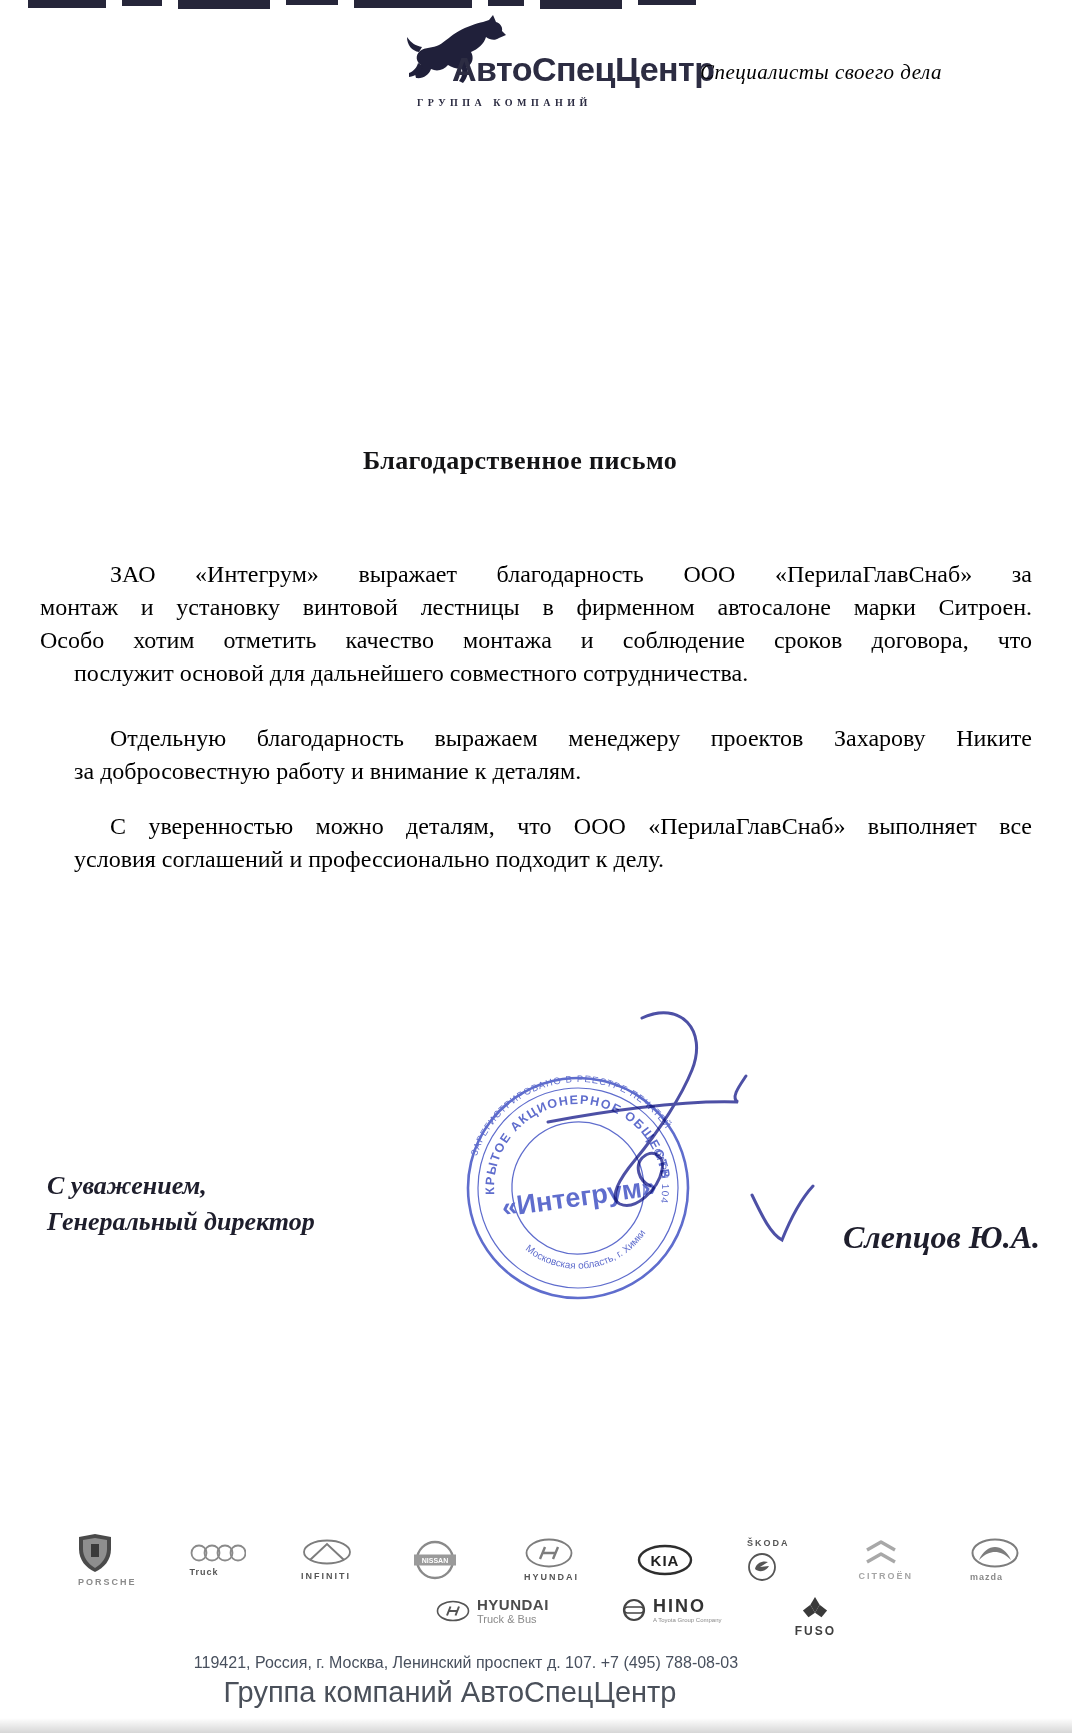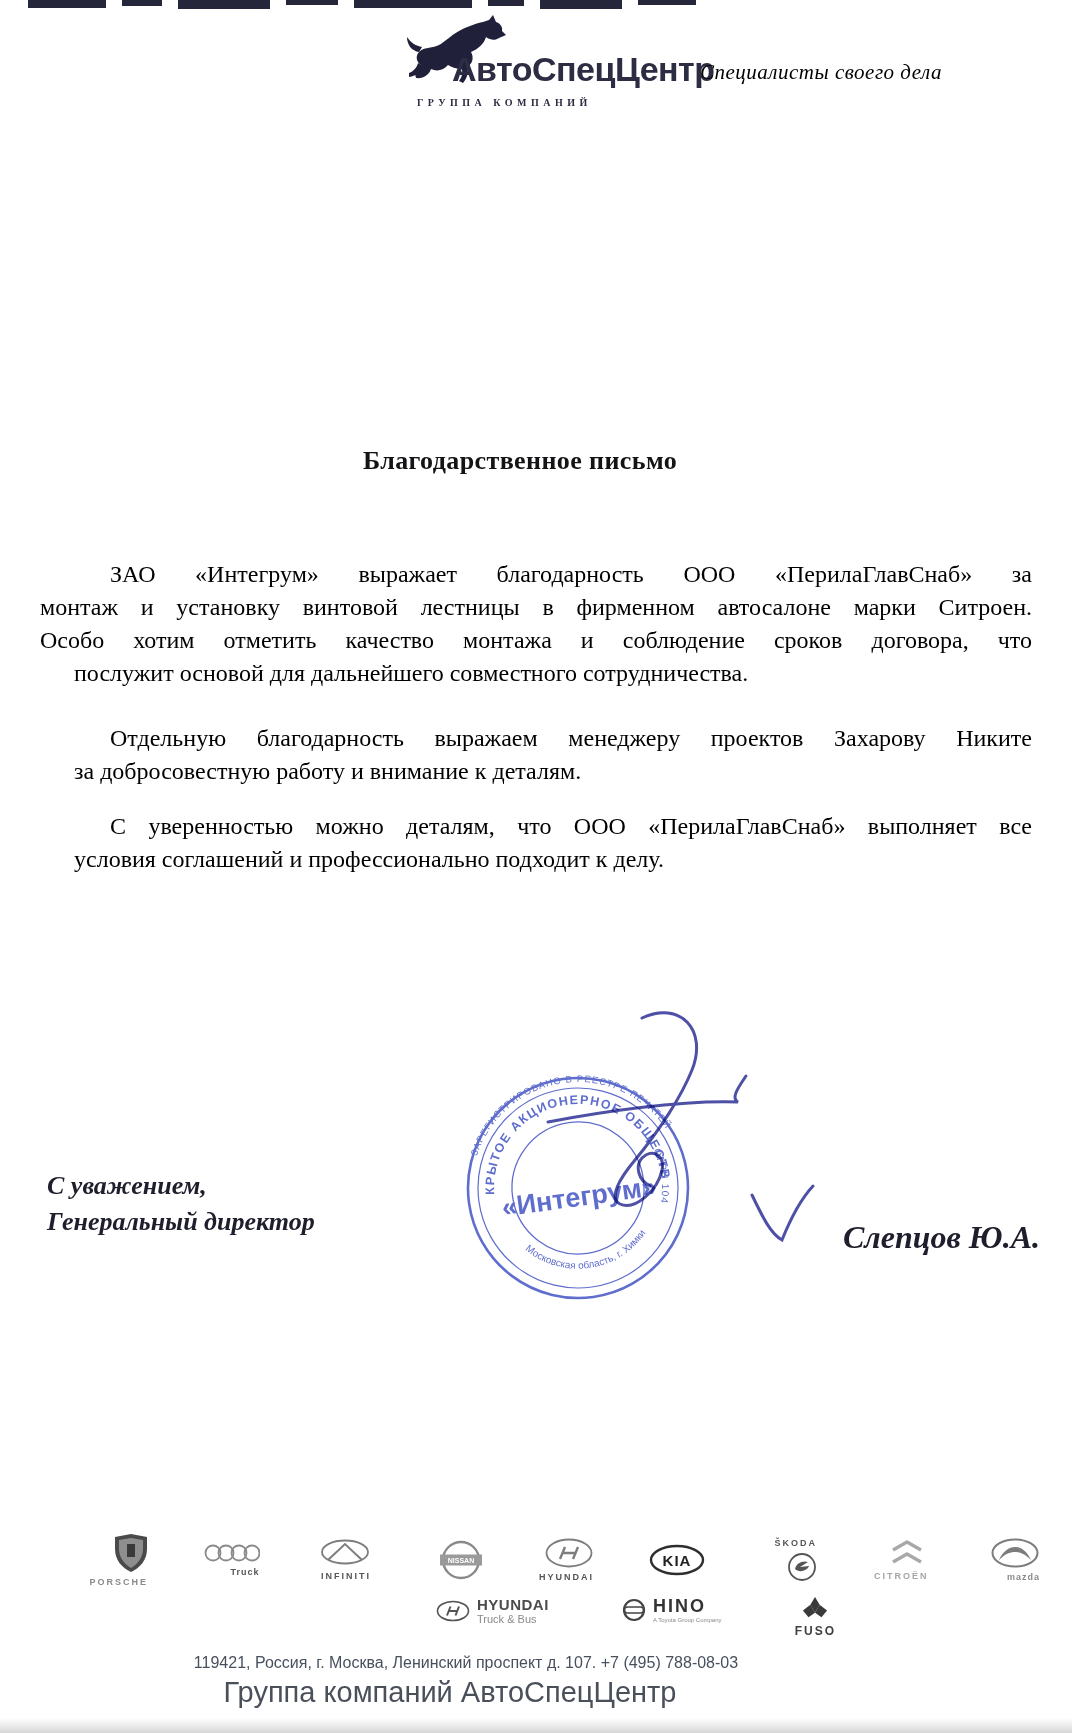--- a/index.html
+++ b/index.html
@@ -38,21 +38,21 @@
   .closing{left:47px;top:1168px;font-weight:bold;font-style:italic;font-size:26px;line-height:36px;color:#1e1e2c;}
   .signer{left:843px;top:1196px;font-weight:bold;font-style:italic;font-size:32px;color:#1e1e2c;margin-top:23px;}
 
   
   .stamp{left:458px;top:1068px;width:240px;height:240px;transform:rotate(-8deg);opacity:0.85;mix-blend-mode:multiply;}
   .stamp text{font-family:"Liberation Sans",sans-serif;}
   .sign{left:430px;top:990px;width:400px;height:280px;mix-blend-mode:multiply;}
 
   
   .brands1{left:78px;top:1524px;width:962px;height:72px;display:flex;justify-content:space-between;align-items:center;}
-  .bcell{display:flex;flex-direction:column;align-items:flex-end;gap:4px;min-width:70px;}
+  .bcell{display:flex;flex-direction:column;align-items:flex-start;gap:4px;min-width:70px;}
   .blabel{font-family:"Liberation Sans",sans-serif;font-size:9px;font-weight:bold;letter-spacing:2px;color:#8a8a8a;}
   .blabel.dark{color:#555;} .blabel.light{color:#a5a5a5;} .blabel.lc{letter-spacing:1px;text-transform:none;}
   .brands2{left:436px;top:1596px;width:400px;display:flex;justify-content:space-between;align-items:flex-start;}
   .bcell2{display:flex;align-items:center;gap:7px;}
   .r2name{font-family:"Liberation Sans",sans-serif;font-weight:bold;font-size:15px;color:#4c4c4c;letter-spacing:0.5px;}
   .r2sub{font-family:"Liberation Sans",sans-serif;font-size:11px;color:#8a8a8a;}
   .fusocell{flex-direction:column;gap:2px;display:flex;align-items:center;}
   .fusoname{font-family:"Liberation Sans",sans-serif;font-weight:bold;font-size:12px;letter-spacing:2px;color:#3f3f3f;}
 
   

